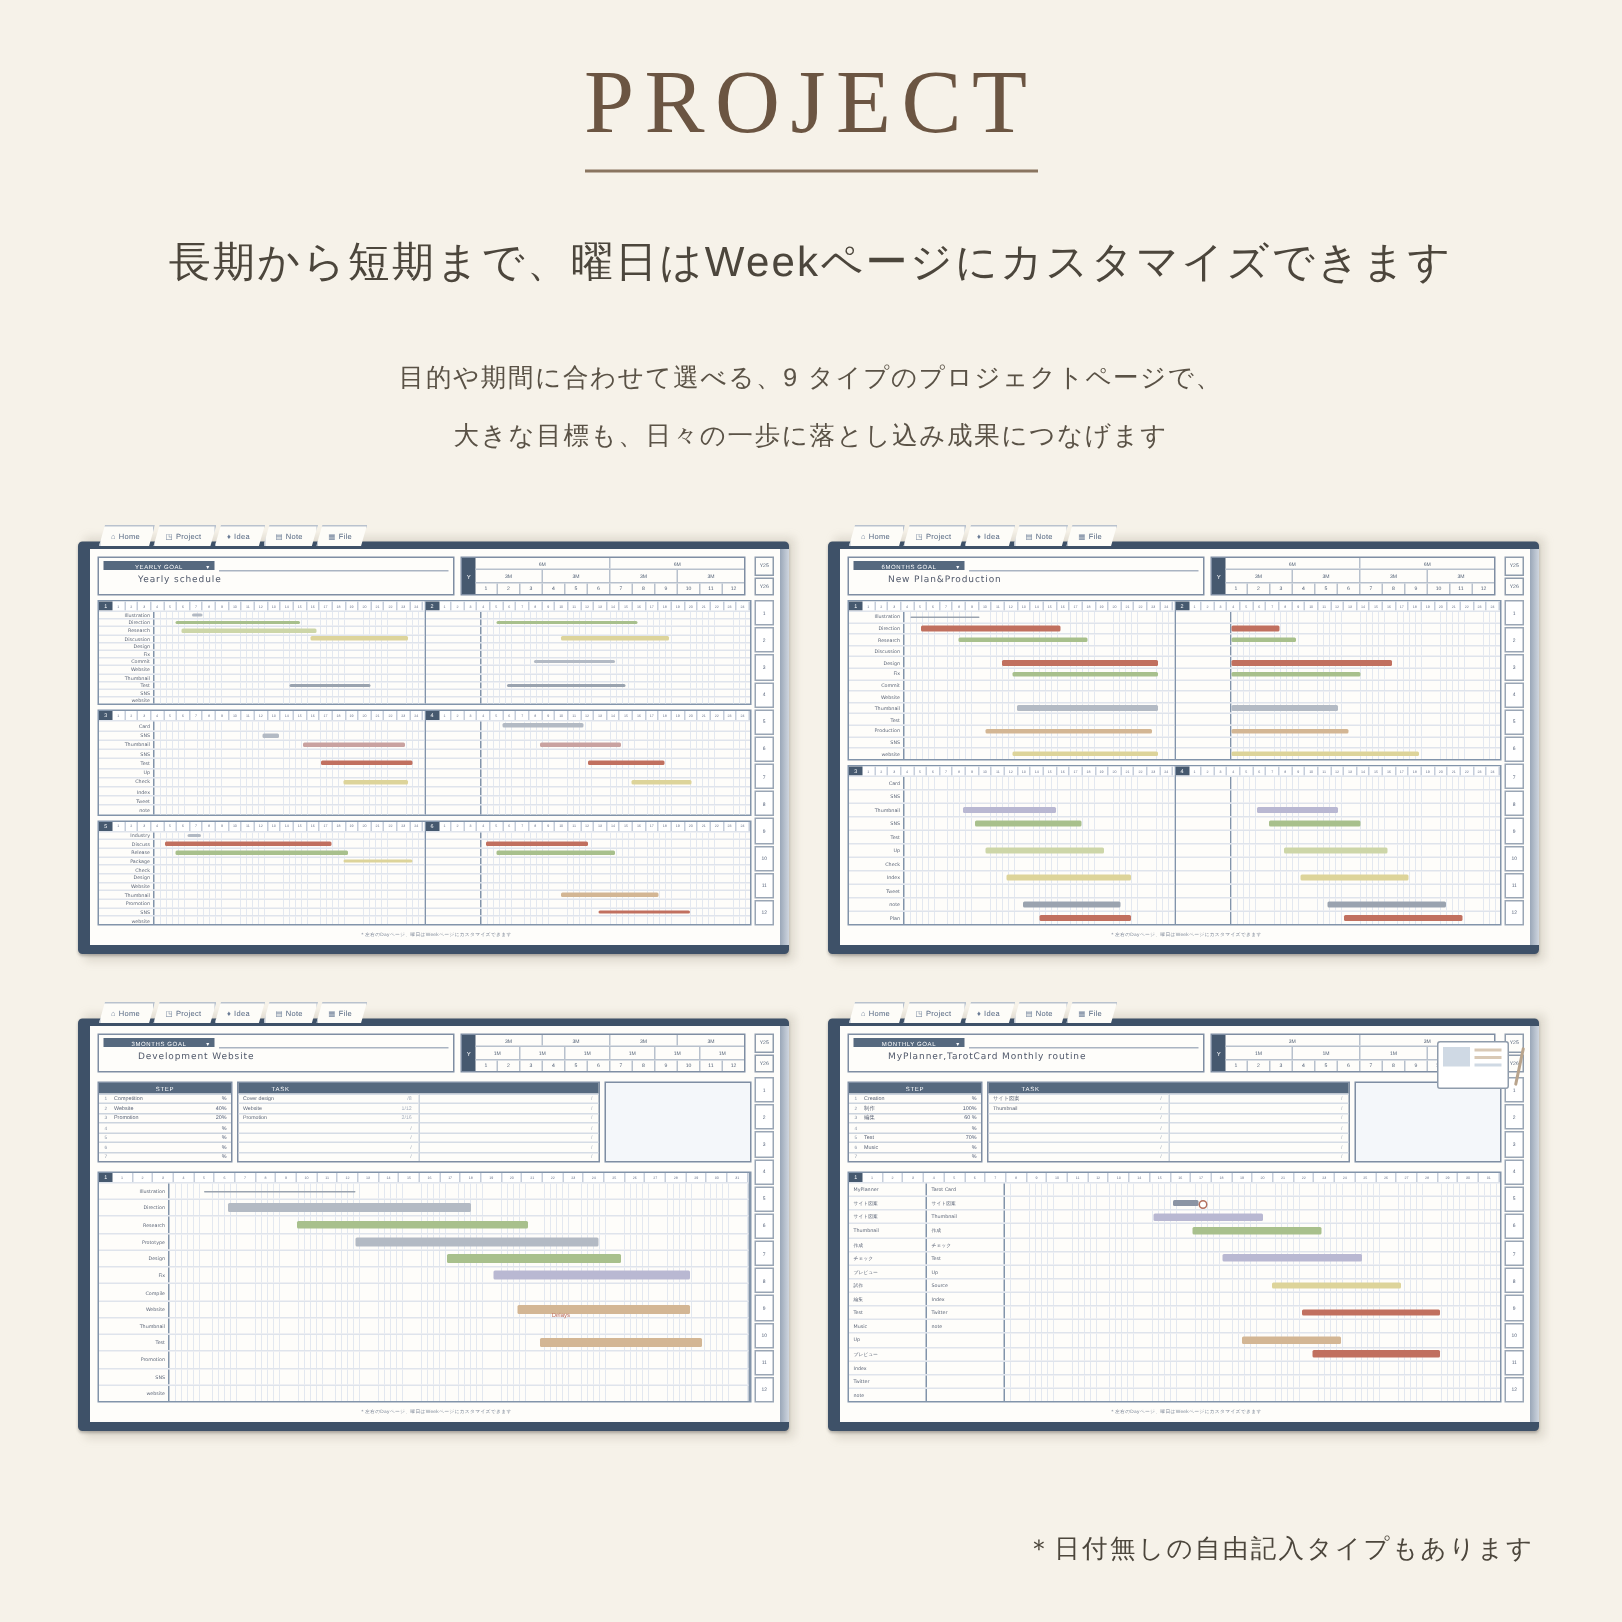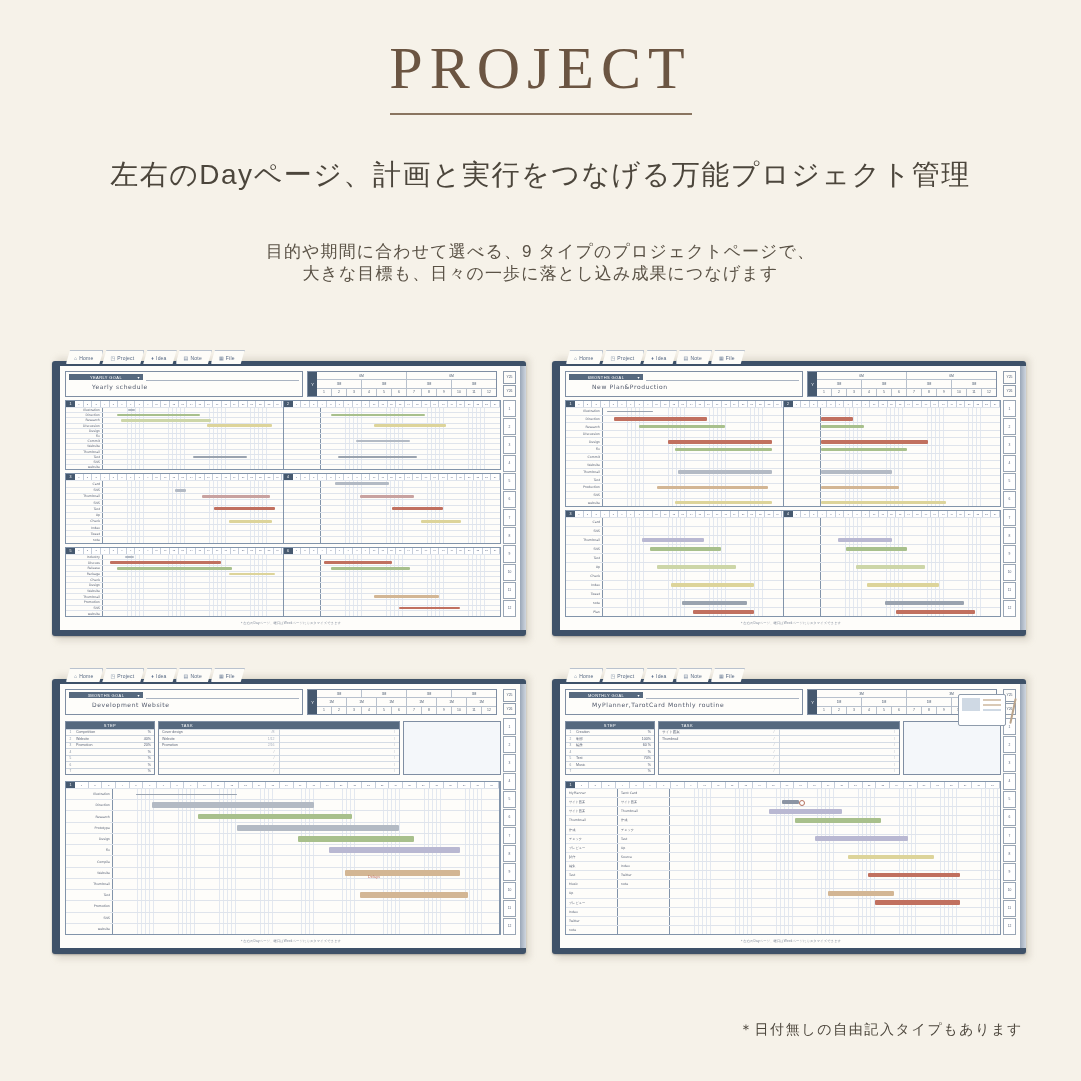--- a/index.html
+++ b/index.html
@@ -26,24 +26,24 @@
   .lead{
     position:absolute;top:156px;left:0;width:100%;
     text-align:center;font-size:28px;letter-spacing:1.5px;
     color:#4c463c;font-weight:400;
   }
   .sub{
     position:absolute;left:0;width:100%;text-align:center;
     font-size:17px;letter-spacing:1.1px;color:#5a5246;
   }
   .sub.l1{top:240px;}
-  .sub.l2{top:262px;}
+  .sub.l2{top:279px;}
   .footnote{
     position:absolute;right:58px;top:1021px;
-    font-size:14px;letter-spacing:1.6px;color:#4c463c;
+    font-size:17px;letter-spacing:1.6px;color:#4c463c;
   }
 
   
   .card{position:absolute;}
   .card .shadow{
     position:absolute;left:4px;top:8px;right:-4px;bottom:-5px;
     background:rgba(140,130,115,.22);border-radius:3px;filter:blur(3px);
   }
   .tabbar{position:absolute;left:14px;top:0;height:13px;display:flex;z-index:4;}
   .tab{
@@ -147,21 +147,21 @@
   .tablet .scr{position:absolute;left:6px;top:2px;width:46px;height:30px;border:1px solid #8f9cac;border-radius:2px;background:#fff;}
   .tablet .scr:before{content:"";position:absolute;left:3px;top:3px;width:18px;height:13px;background:#cfd9e4;}
   .tablet .scr:after{content:"";position:absolute;left:24px;top:4px;width:18px;height:2px;background:#d9c9b6;box-shadow:0 5px 0 #d9c9b6,0 10px 0 #cfd9e4;}
   .tablet .pen{position:absolute;right:0;top:6px;width:2px;height:26px;background:#b9a48c;border-radius:1px;transform:rotate(12deg);}
 </style>
 </head>
 <body>
 
 <div class="hero-title">PROJECT</div>
 <div class="hero-rule"></div>
-<div class="lead">左右のDayページ、計画と実行をつなげる万能プロジェクト管理</div>
+<div class="lead">長期から短期まで、曜日はWeekページにカスタマイズできます</div>
 <div class="sub l1">目的や期間に合わせて選べる、9 タイプのプロジェクトページで、</div>
 <div class="sub l2">大きな目標も、日々の一歩に落とし込み成果につなげます</div>
 <div class="footnote">＊日付無しの自由記入タイプもあります</div>
 
 <div id="cards-root">
     <div class="card" style="left: 52px; top: 350px; width: 474px; height: 286px;">
       <div class="shadow"></div>
       <div class="tabbar">
         <div class="tab">
           <span class="ti">⌂</span>

